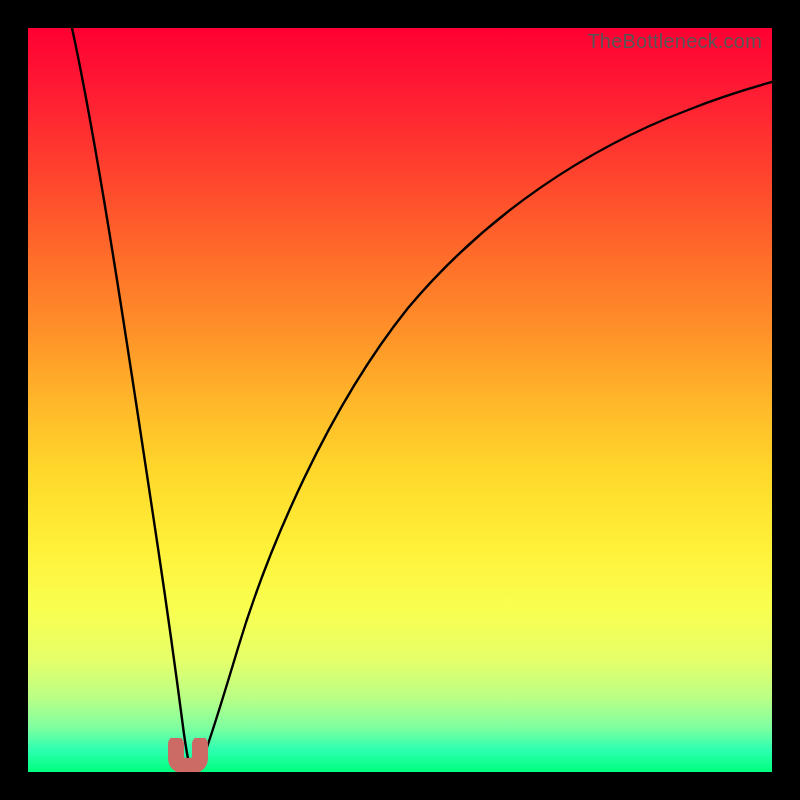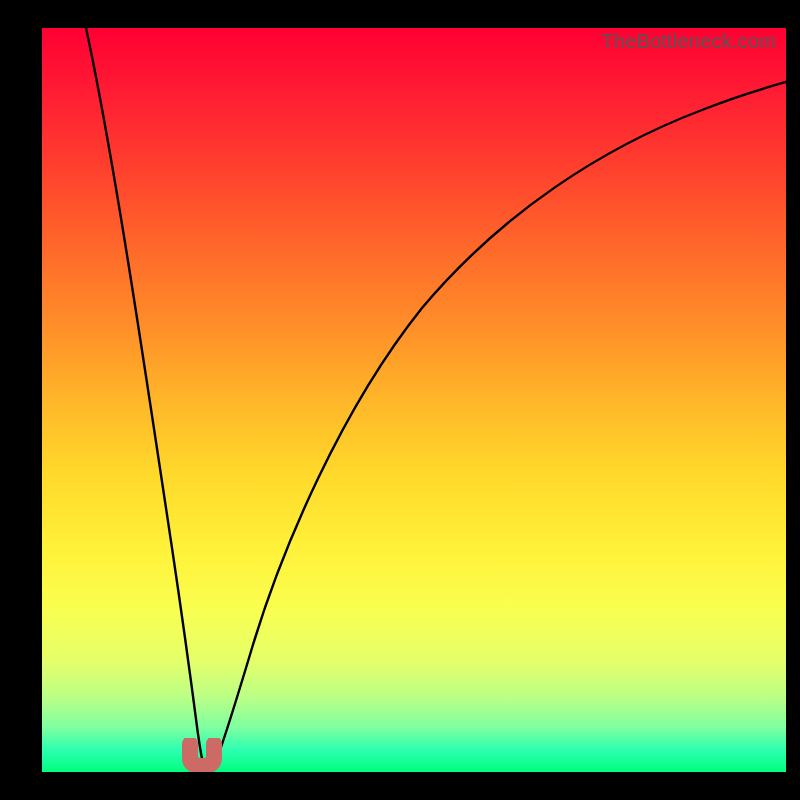--- a/index.html
+++ b/index.html
@@ -15,21 +15,20 @@
     height: 800px;
     background: #000;
     position: relative;
   }
   .plot {
     position: absolute;
     left: 28px;
     top: 28px;
     width: 744px;
     height: 744px;
-    margin-left: 14px;
   }
   .gradient {
     position: absolute;
     inset: 0;
     background: linear-gradient(to bottom,
       #ff0033 0%,
       #ff1a33 8%,
       #ff3d2e 18%,
       #ff6a2a 30%,
       #ff8e29 40%,

